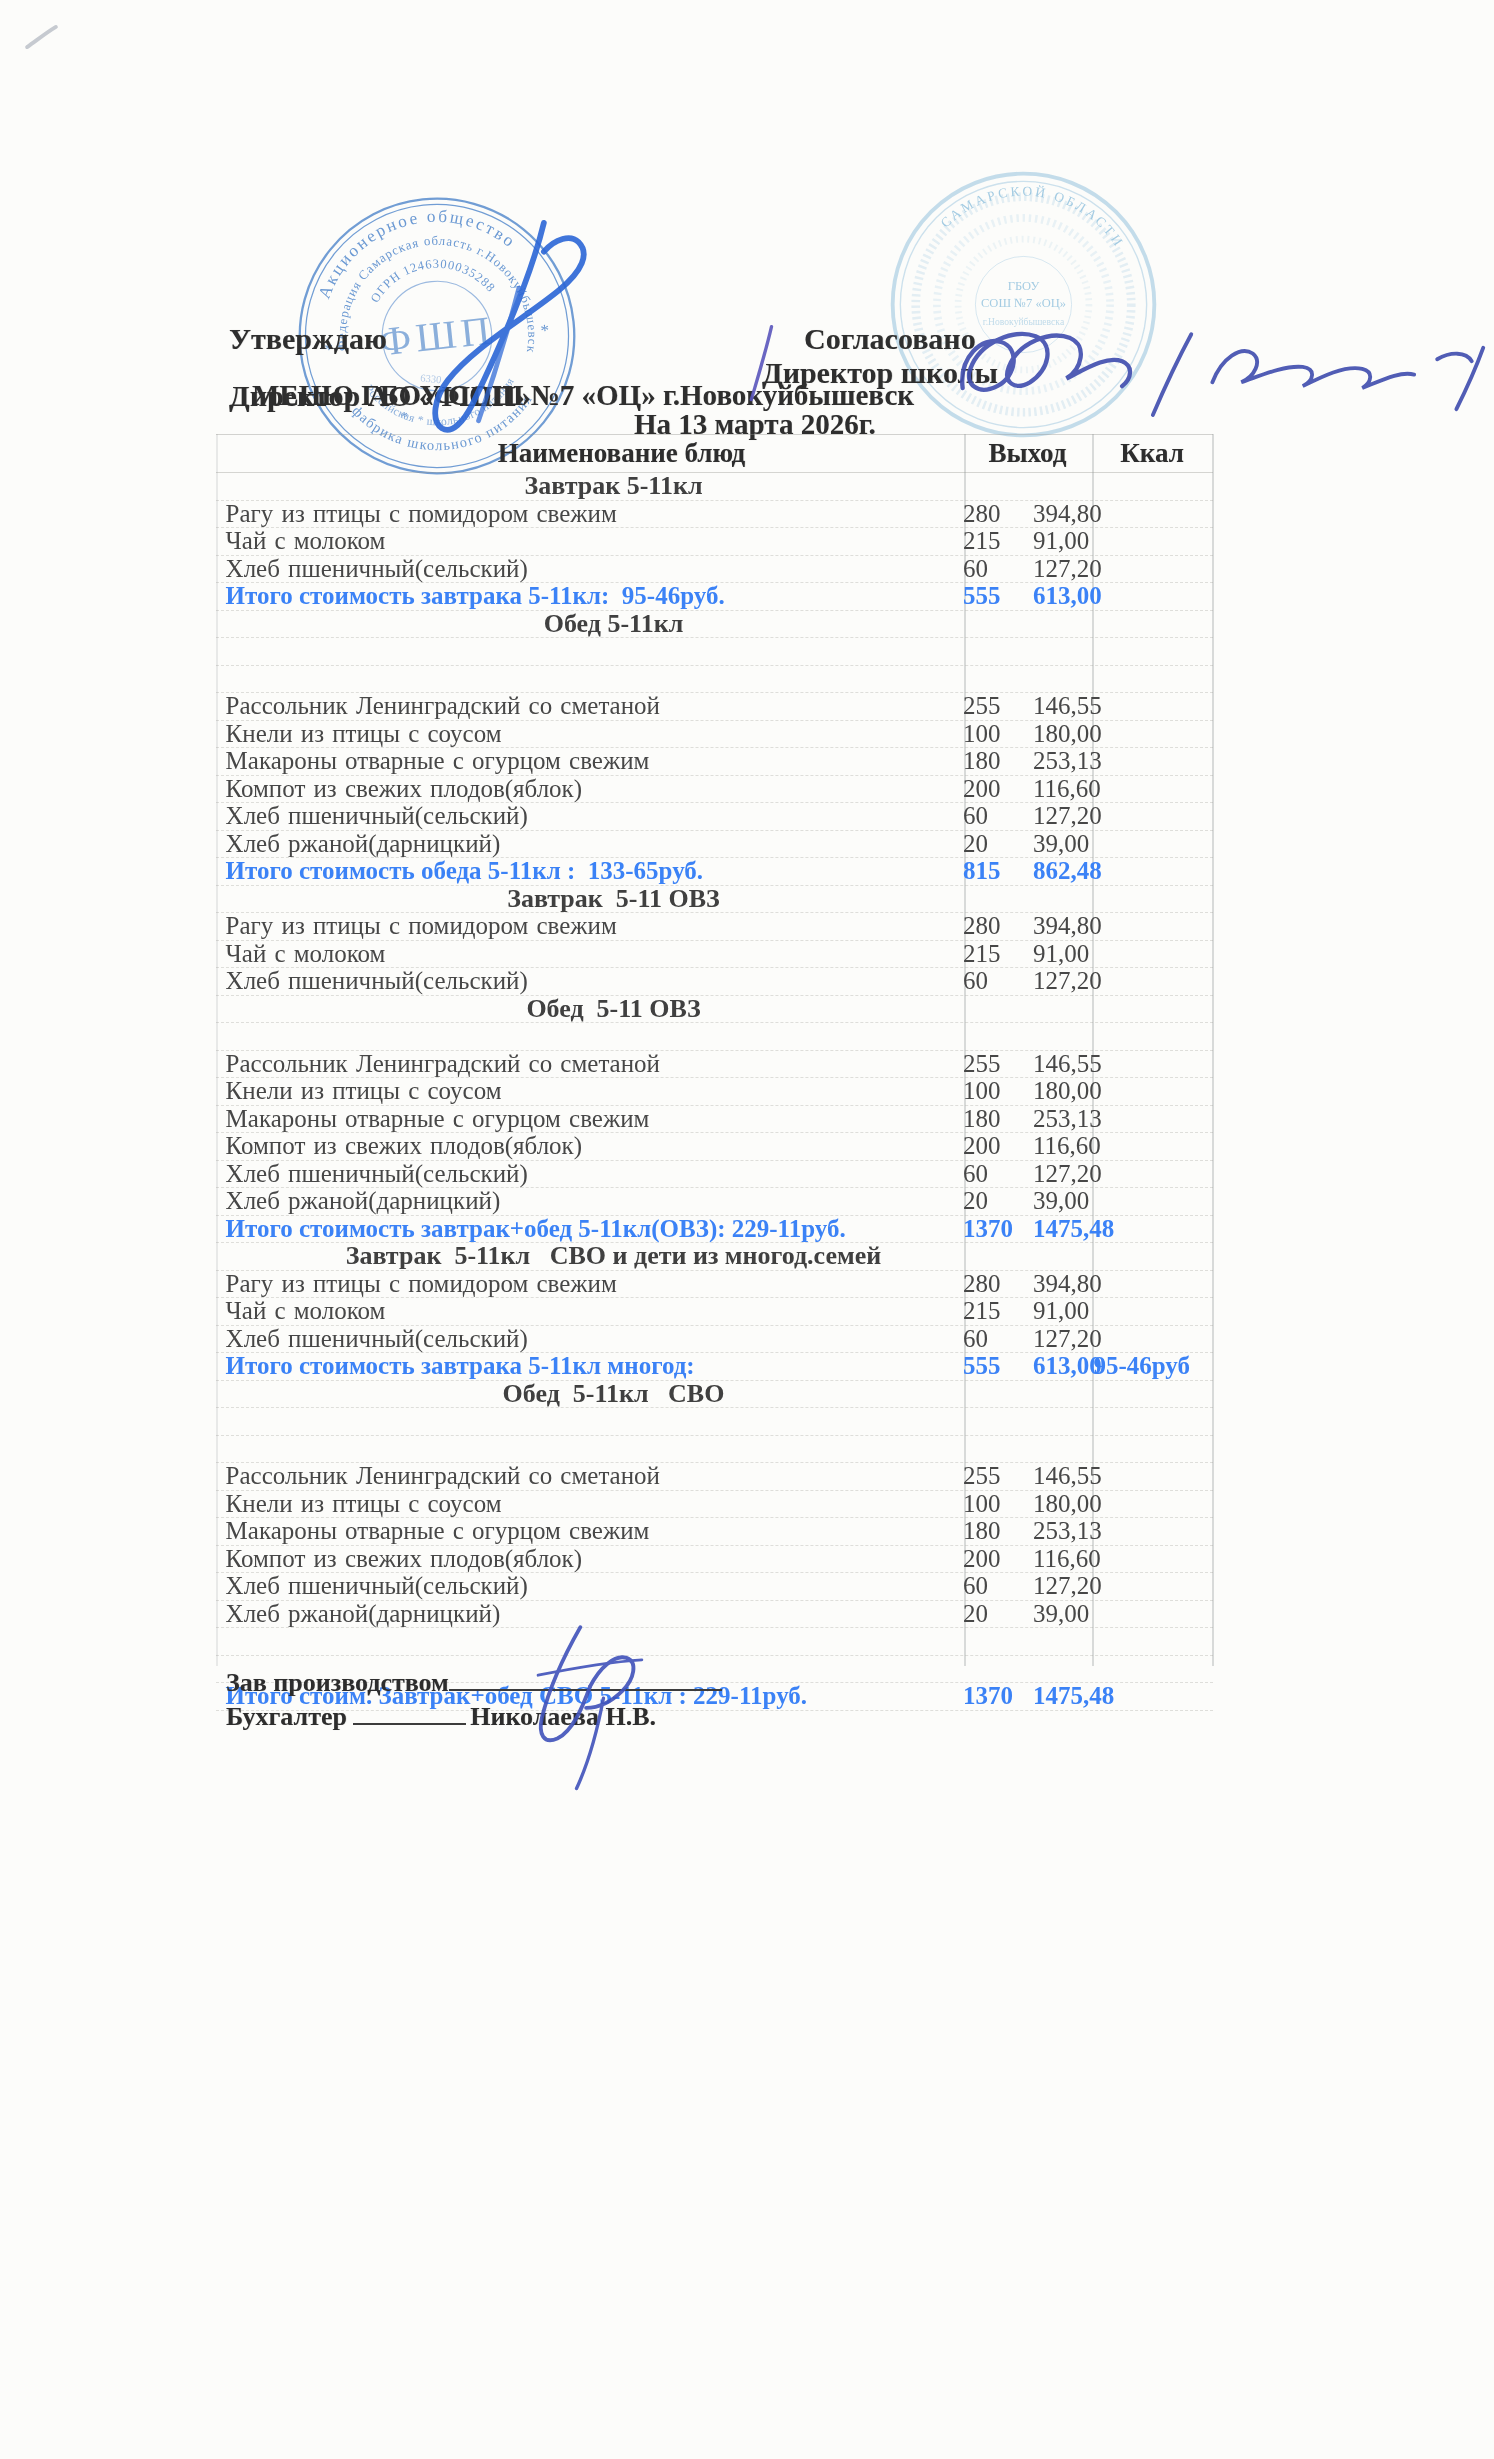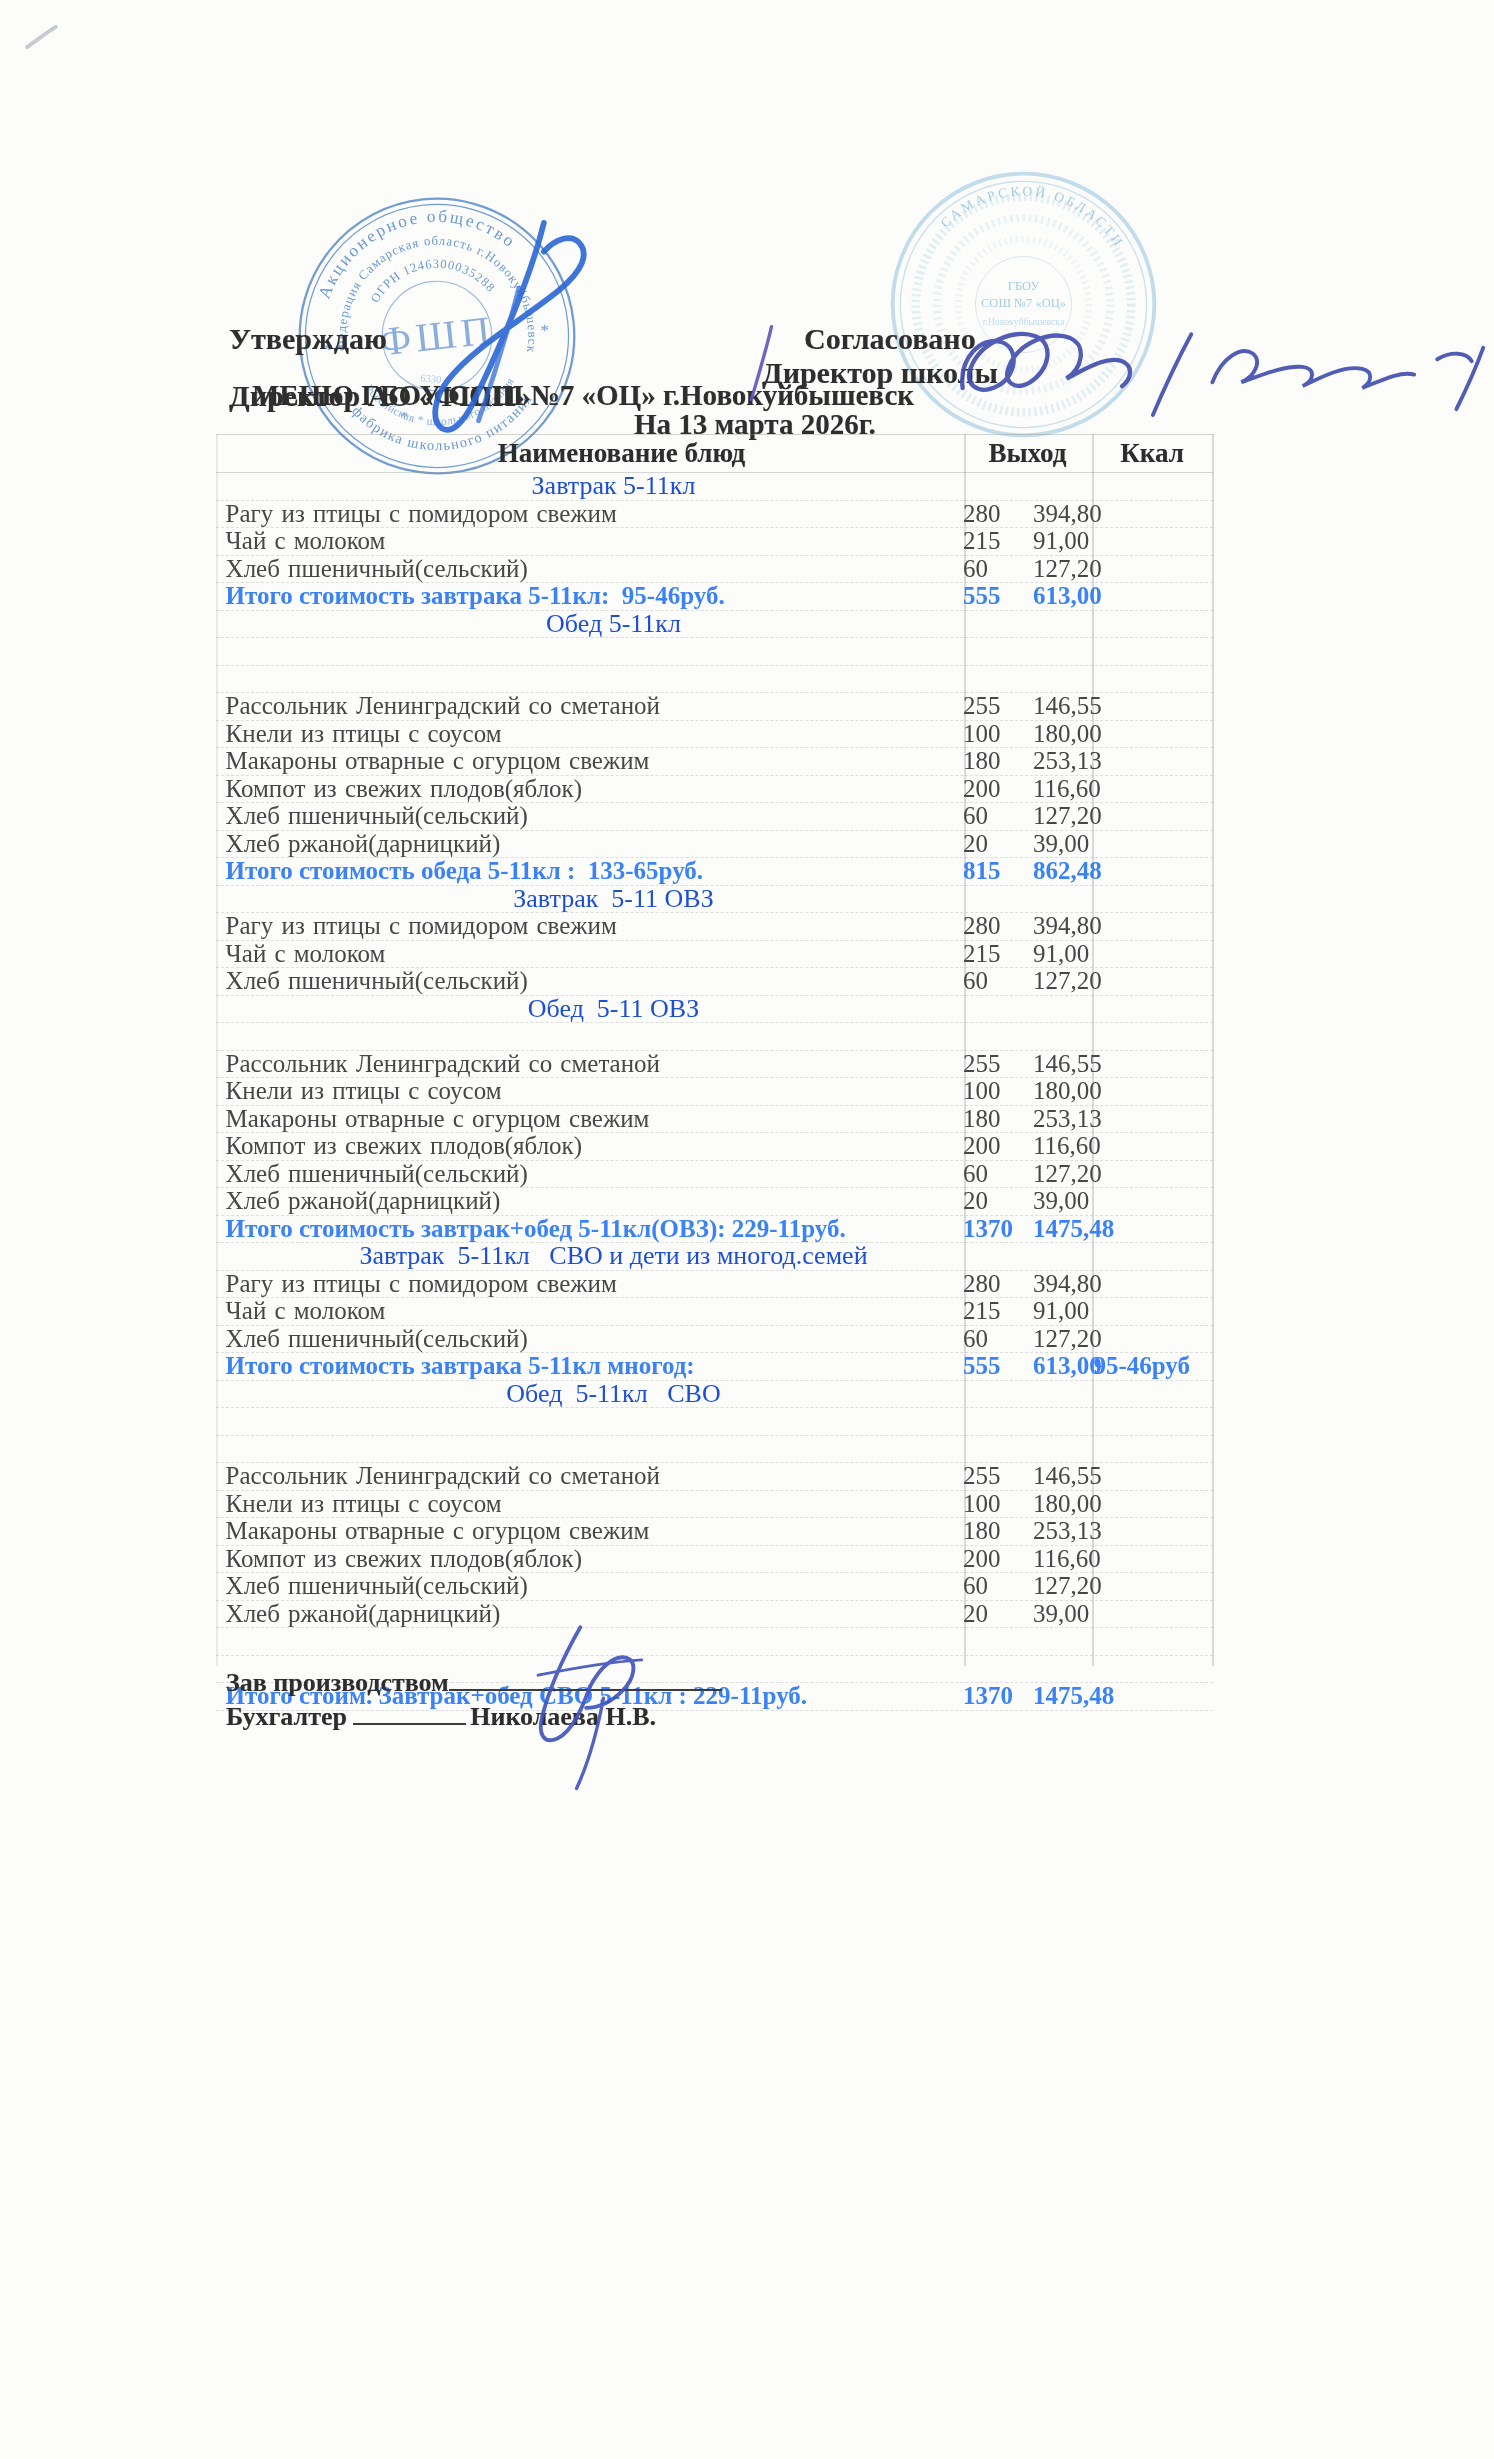--- a/index.html
+++ b/index.html
@@ -19,21 +19,21 @@
   .th-out{left:730px;width:163px;text-align:center;}
   .th-kcal{left:869px;width:134px;text-align:center;}
   .rows{position:relative;}
   .row{position:relative;height:26.5px;border-bottom:1px dashed rgba(152,152,146,.30);
        font-size:25px;line-height:26px;white-space:nowrap;}
   .row .name{position:absolute;left:0;top:0;width:747px;height:26.5px;padding-left:9.6px;
              box-sizing:border-box;overflow:visible;}
   .row .out{position:absolute;left:747px;top:0;width:91px;}
   .row .kcal{position:absolute;left:817px;top:0;width:160px;text-align:left;}
   .row .price{position:absolute;right:23px;top:0;}
-  .row.section{font-weight:normal;color:#1d4ed8;font-size:26px;}
+  .row.section{font-weight:bold;color:#404040;font-size:26px;}
   .row.section .name{text-align:center;padding-left:48px;}
   .row.total{font-weight:bold;color:#3b82f6;}
   .row.item{color:#474747;word-spacing:1.9px;}
   .vline{position:absolute;top:434px;height:1232px;width:1.9px;background:rgba(140,145,150,.32);}
   
   .fline{position:absolute;left:226px;font-weight:bold;font-size:26px;color:#2d2d2d;
          white-space:nowrap;text-shadow:0.4px 0.4px 0.7px rgba(90,90,90,.3);}
   .uline{display:inline-block;border-bottom:2.4px solid #3c3c3c;height:17.3px;
          vertical-align:baseline;}
   

